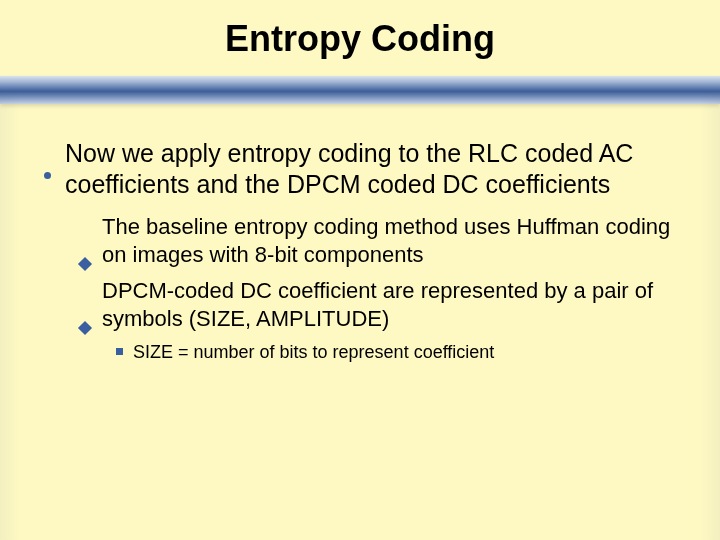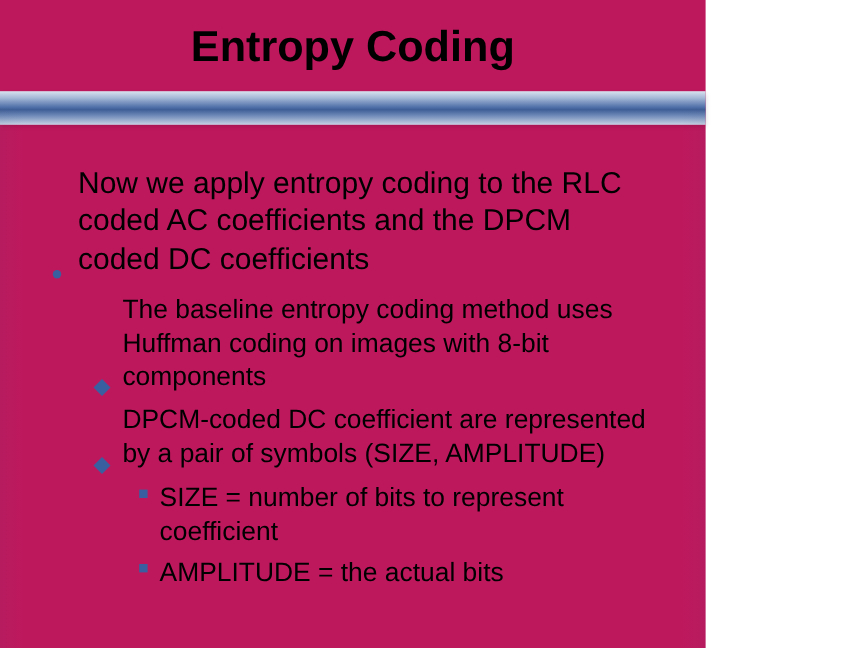--- a/index.html
+++ b/index.html
@@ -3,24 +3,24 @@
 <meta charset="utf-8">
 <style>
   * { margin: 0; padding: 0; box-sizing: border-box; }
   html, body { width: 720px; height: 540px; overflow: hidden; }
   body {
     font-family: Arial, Helvetica, sans-serif;
     background: #ffffff;
     position: relative;
   }
   .slide {
-    width: 588px;
+    width: 720px;
     height: 540px;
     position: relative;
-    background: #be185d;
+    background: #fef9c3;
   }
   .title {
     text-align: center;
     font-size: 36px;
     font-weight: bold;
     color: #000;
     padding-top: 18px;
     padding-bottom: 10px;
   }
   .band {
@@ -34,21 +34,21 @@
       #6d88b7 72%,
       #c8d3e4 100%);
     box-shadow: 0 2px 4px rgba(0,0,0,0.15);
     margin-top: 6px;
   }
   .content {
     padding: 34px 44px 0 44px;
   }
   .l1 {
     display: flex;
-    align-items: flex-end;
+    align-items: center;
     margin-bottom: 12px;
   }
   .l1 .dot {
     width: 7px; height: 7px;
     background: #3a5fa0;
     border-radius: 50%;
     flex: 0 0 auto;
     margin-top: 12px;
     margin-right: 14px;
   }
@@ -85,21 +85,21 @@
   }
   .l3 .sq {
     width: 7px; height: 7px;
     background: #3a5fa0;
     flex: 0 0 auto;
     margin-top: 7px;
     margin-right: 10px;
     margin-left: 4px;
   }
   .l3 .txt {
-    font-size: 22px;
+    font-size: 18px;
     color: #000;
     line-height: 1.3;
   }
   .side-fade {
     position: absolute;
     top: 90px;
     bottom: 0;
     width: 20px;
     background: linear-gradient(to right, rgba(70,90,130,0.06), rgba(70,90,130,0));
   }
@@ -132,20 +132,16 @@
       <div class="l2">
         <div class="dia"></div>
         <div class="txt">DPCM-coded DC coefficient are represented by a pair of symbols (SIZE, AMPLITUDE)</div>
       </div>
 
       <div class="l3-group">
         <div class="l3">
           <div class="sq"></div>
           <div class="txt">SIZE = number of bits to represent coefficient</div>
         </div>
-        <div class="l3">
-          <div class="sq"></div>
-          <div class="txt">AMPLITUDE = the actual bits</div>
-        </div>
       </div>
     </div>
   </div>
 </div>
 
 </body></html>

